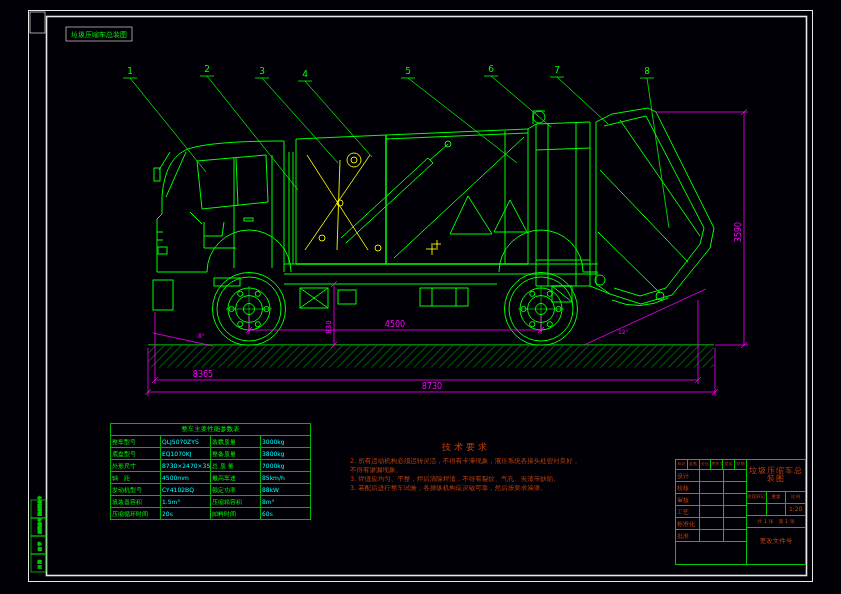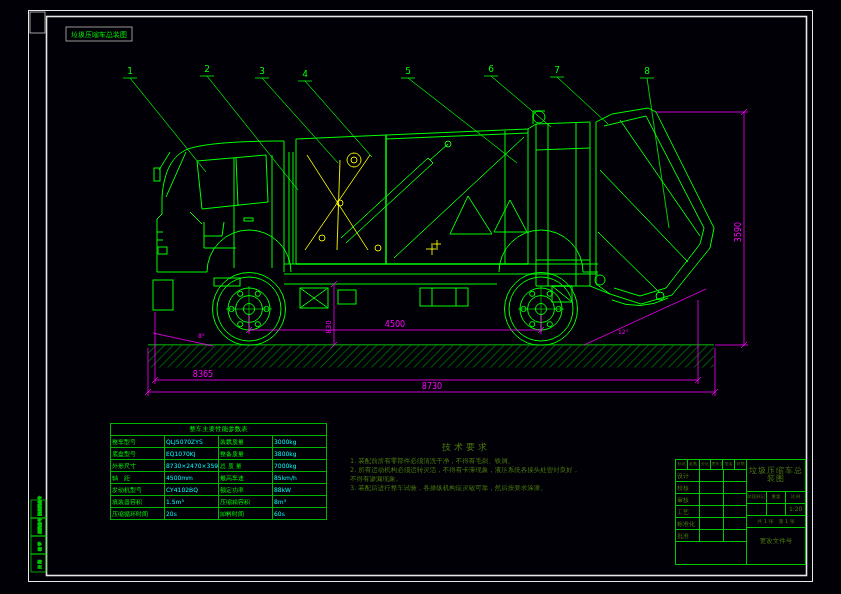--- a/index.html
+++ b/index.html
@@ -2,25 +2,25 @@
 <html><head>
 <meta charset="utf-8">
 <style>
   html,body{margin:0;padding:0;}
   body{
     width:841px;height:594px;position:relative;overflow:hidden;
     background:#000006;
     font-family:"DejaVu Sans",sans-serif;
   }
   svg{position:absolute;left:0;top:0;}
-  .overlay{position:absolute;color:#4d7c0f;}
+  .overlay{position:absolute;color:#c2410c;}
 
   
   table.ptable{
-    position:absolute;left:110px;top:423px;width:217px;
+    position:absolute;left:110px;top:423px;width:201px;
     border-collapse:collapse;table-layout:fixed;
     font-size:6px;line-height:7px;color:#00ff00;
   }
   table.ptable td{
     border:1px solid #00b400;height:11px;padding:0 1px;
     white-space:nowrap;overflow:hidden;
   }
   table.ptable td.cap{text-align:center;color:#00ff00;font-size:6.5px;}
   table.ptable td.val{color:#00ffff;}
 
@@ -333,22 +333,22 @@
     <td>压缩循环时间</td>
     <td class="val">20s</td>
     <td>卸料时间</td>
     <td class="val">60s</td>
   </tr>
 </tbody>
   </table>
 
 <div class="overlay notes">
   <div class="notes-title">技术要求</div>
-  <div class="notes-item">1. 装配前所有零部件必须清洗干净，不得有毛刺、铁屑。</div>
   <div class="notes-item">2. 所有运动机构必须运转灵活，不得有卡滞现象，液压系统各接头处密封良好，不得有渗漏现象。</div>
+  <div class="notes-item">3. 焊缝应均匀、平整，焊后清除焊渣，不得有裂纹、气孔、夹渣等缺陷。</div>
   <div class="notes-item">3. 装配后进行整车试验，各操纵机构应灵敏可靠，然后按要求涂漆。</div>
 </div>
 
 <div class="overlay tblock">
   <div class="tb-left">
     <div class="tb-micro">
       <span>标记</span>
       <span>处数</span>
       <span>分区</span>
       <span>更改文件号</span>

